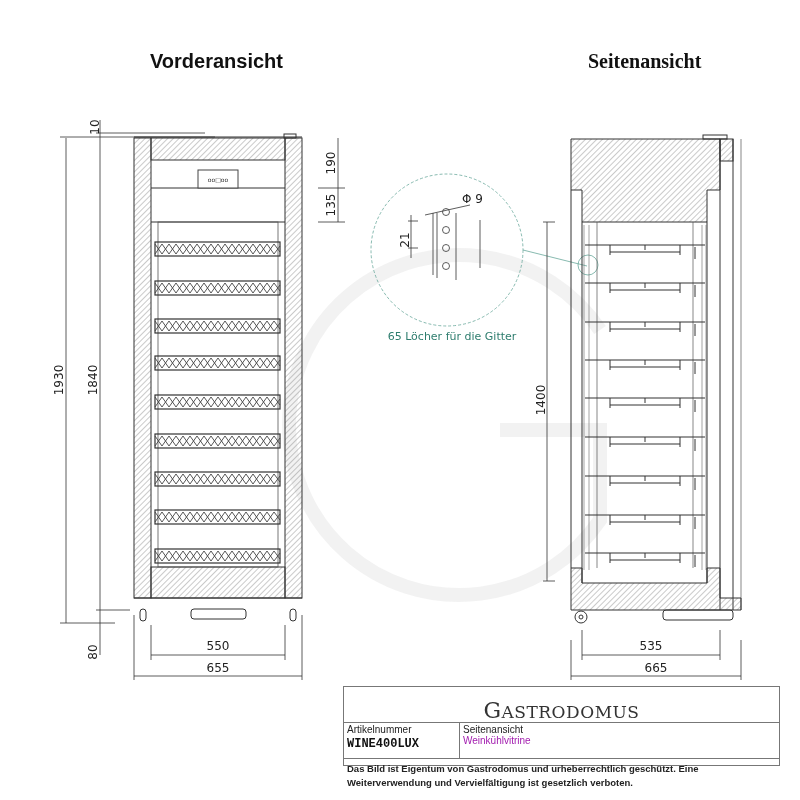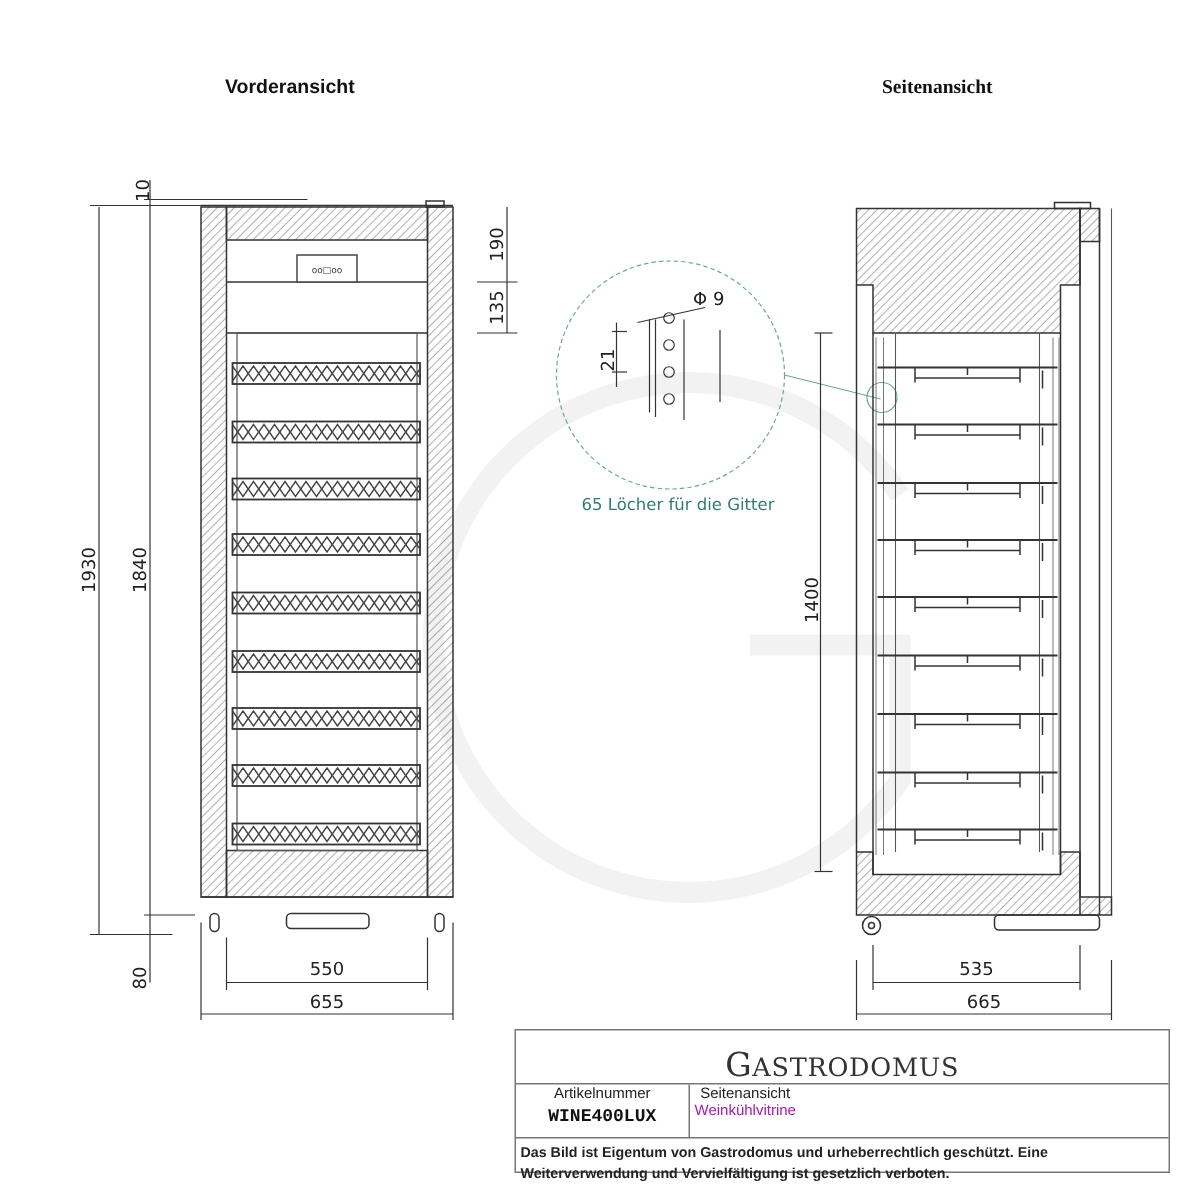--- a/index.html
+++ b/index.html
@@ -1,25 +1,25 @@
 <!DOCTYPE html>
 <html><head>
 <meta charset="utf-8">
 <style>
   html,body{margin:0;padding:0;background:#fff;}
   body{width:800px;height:800px;position:relative;overflow:hidden;font-family:"DejaVu Sans",sans-serif;}
-  .title{position:absolute;font-family:"Liberation Sans",sans-serif;font-weight:bold;font-size:13px;color:#111;}
+  .title{position:absolute;font-family:"Liberation Sans",sans-serif;font-weight:bold;font-size:20px;color:#111;}
   svg.draw{position:absolute;left:0;top:0;}
   .dim{font-family:"DejaVu Sans",sans-serif;font-size:12px;fill:#222;}
   .callout{font-family:"DejaVu Sans",sans-serif;font-size:11px;fill:#2e7d6e;}
-  .tbl{position:absolute;left:343px;top:686px;width:437px;height:96px;border:1px solid #777;box-sizing:border-box;background:#fff;}
+  .tbl{position:absolute;left:343px;top:686px;width:437px;height:80px;border:1px solid #777;box-sizing:border-box;background:#fff;}
   .tbl .logo-row{height:35px;border-bottom:1px solid #777;position:relative;text-align:center;}
   .tbl .logo{font-family:"DejaVu Serif",serif;font-size:17px;color:#333;letter-spacing:0.5px;position:absolute;left:0;right:0;top:11px;}
   .tbl .logo .cap{font-size:22px;}
-  .tbl .info-row{height:35px;border-bottom:1px solid #777;display:flex;text-align:center;}
+  .tbl .info-row{height:35px;border-bottom:1px solid #777;display:flex;}
   .tbl .cell{padding:1px 3px;box-sizing:border-box;}
   .tbl .c1{width:116px;border-right:1px solid #777;}
   .tbl .lbl{font-family:"Liberation Sans",sans-serif;font-size:10px;color:#222;}
   .tbl .val-bold{font-family:Liberation Mono, monospace;font-weight:bold;font-size:12px;color:#111;margin-top:2px;}
   .tbl .val{font-family:"Liberation Sans",sans-serif;font-size:10px;color:#a21caf;}
   .tbl .note{font-family:"Liberation Sans",sans-serif;font-size:9.5px;color:#222;padding:3px 3px;line-height:14px;font-weight:bold;}
 </style>
 </head>
 <body>
 

